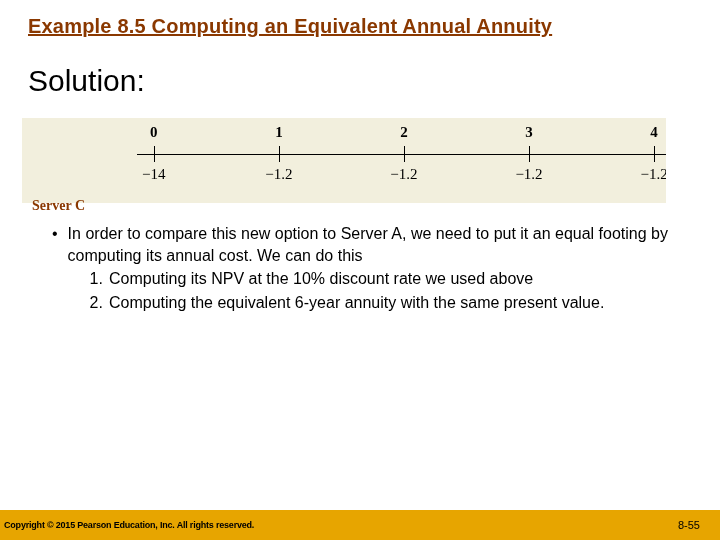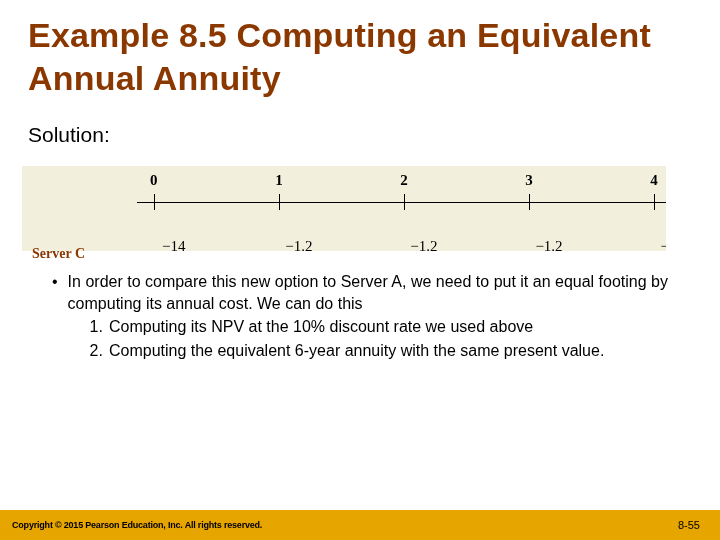--- a/index.html
+++ b/index.html
@@ -13,28 +13,29 @@
   }
   .slide {
     width: 100%;
     height: 100%;
     display: flex;
     flex-direction: column;
   }
   .title {
     color: #8a3800;
     font-weight: bold;
-    font-size: 34px;
+    font-size: 20px;
     line-height: 1.25;
     padding: 14px 30px 0 28px;
     letter-spacing: 0.2px;
+    text-decoration: underline;
   }
   .subheads {
     padding: 22px 30px 0 28px;
-    font-size: 21px;
+    font-size: 30px;
     color: #000;
     line-height: 1.3;
   }
   .timeline-wrap {
     margin: 18px 22px 0 22px;
     background: #f2efdd;
     border: 0;
     position: relative;
     height: 85px;
   }
@@ -53,21 +54,21 @@
   }
   .tl-toplabel, .tl-bottomlabel {
     position: absolute;
     font-family: "Times New Roman", serif;
     font-size: 15px;
     text-align: center;
     transform: translateX(-50%);
     color: #000;
   }
   .tl-toplabel { top: 6px; font-weight: bold; }
-  .tl-bottomlabel { top: 72px; margin-left: 20px; }
+  .tl-bottomlabel { top: 48px; }
   .tl-server-label {
     position: absolute;
     left: 10px;
     top: 58px;
     font-family: "Times New Roman", serif;
     font-size: 14px;
     color: #8a3800;
     font-weight: bold;
     transform: none;
     margin-top: 22px;
@@ -110,21 +111,21 @@
   .footer {
     position: absolute;
     bottom: 0;
     left: 0;
     right: 0;
     height: 30px;
     background: #e7a500;
     display: flex;
     align-items: center;
     justify-content: space-between;
-    padding: 0 20px 0 12px;
+    padding: 0 20px 0 4px;
   }
   .footer-left {
     font-size: 9px;
     font-weight: bold;
     color: #000;
     letter-spacing: -0.2px;
   }
   .footer-right {
     font-size: 11px;
     color: #000;

